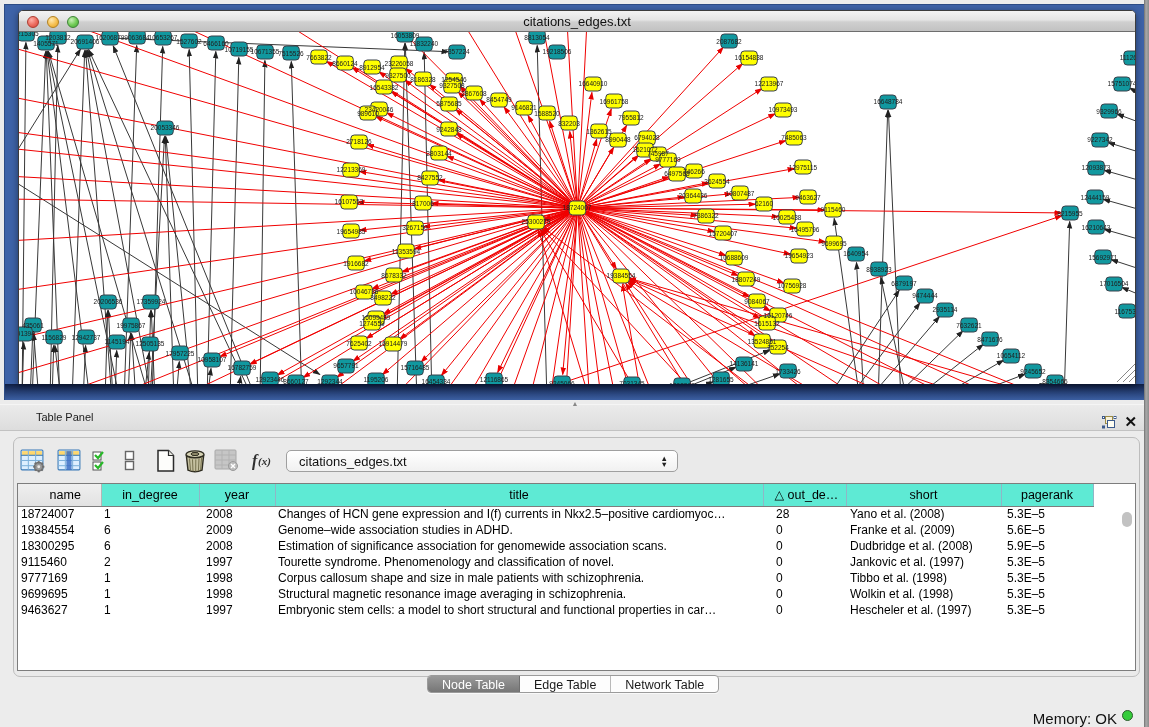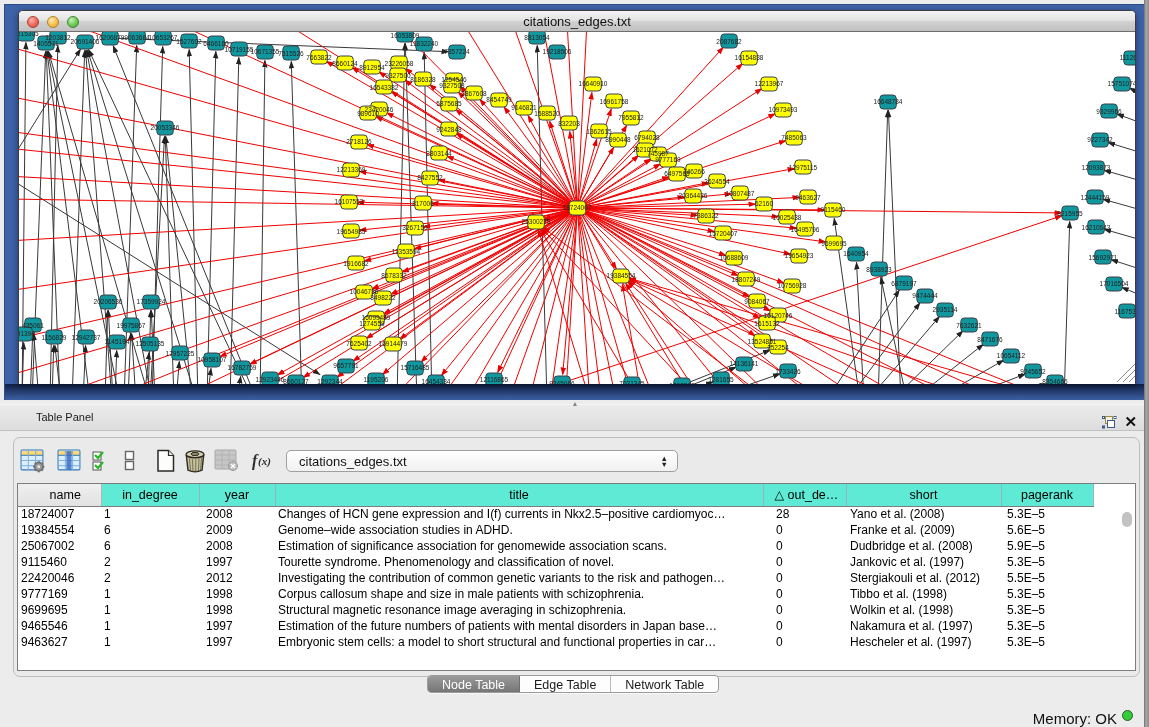--- a/index.html
+++ b/index.html
@@ -725,71 +725,53 @@
 <tr>
             <td>19384554</td>
             <td>6</td>
             <td style="padding-left:7px">2009</td>
             <td>Genome–wide association studies in ADHD.</td>
             <td style="padding-left:13px">0</td>
             <td style="padding-left:4px">Franke et al. (2009)</td>
             <td style="padding-left:6px">5.6E–5</td>
           </tr>
 <tr>
-            <td>25067002</td>
+            <td>18300295</td>
             <td>6</td>
             <td style="padding-left:7px">2008</td>
             <td>Estimation of significance association for genomewide association scans.</td>
             <td style="padding-left:13px">0</td>
             <td style="padding-left:4px">Dudbridge et al. (2008)</td>
             <td style="padding-left:6px">5.9E–5</td>
           </tr>
 <tr>
             <td>9115460</td>
             <td>2</td>
             <td style="padding-left:7px">1997</td>
             <td>Tourette syndrome. Phenomenology and classification of novel.</td>
             <td style="padding-left:13px">0</td>
             <td style="padding-left:4px">Jankovic et al. (1997)</td>
             <td style="padding-left:6px">5.3E–5</td>
           </tr>
 <tr>
-            <td>22420046</td>
-            <td>2</td>
-            <td style="padding-left:7px">2012</td>
-            <td>Investigating the contribution of common genetic variants to the risk and pathogen…</td>
-            <td style="padding-left:13px">0</td>
-            <td style="padding-left:4px">Stergiakouli et al. (2012)</td>
-            <td style="padding-left:6px">5.5E–5</td>
-          </tr>
-<tr>
             <td>9777169</td>
             <td>1</td>
             <td style="padding-left:7px">1998</td>
             <td>Corpus callosum shape and size in male patients with schizophrenia.</td>
             <td style="padding-left:13px">0</td>
             <td style="padding-left:4px">Tibbo et al. (1998)</td>
             <td style="padding-left:6px">5.3E–5</td>
           </tr>
 <tr>
             <td>9699695</td>
             <td>1</td>
             <td style="padding-left:7px">1998</td>
             <td>Structural magnetic resonance image averaging in schizophrenia.</td>
             <td style="padding-left:13px">0</td>
             <td style="padding-left:4px">Wolkin et al. (1998)</td>
-            <td style="padding-left:6px">5.3E–5</td>
-          </tr>
-<tr>
-            <td>9465546</td>
-            <td>1</td>
-            <td style="padding-left:7px">1997</td>
-            <td>Estimation of the future numbers of patients with mental disorders in Japan base…</td>
-            <td style="padding-left:13px">0</td>
-            <td style="padding-left:4px">Nakamura et al. (1997)</td>
             <td style="padding-left:6px">5.3E–5</td>
           </tr>
 <tr>
             <td>9463627</td>
             <td>1</td>
             <td style="padding-left:7px">1997</td>
             <td>Embryonic stem cells: a model to short structural and functional properties in car…</td>
             <td style="padding-left:13px">0</td>
             <td style="padding-left:4px">Hescheler et al. (1997)</td>
             <td style="padding-left:6px">5.3E–5</td>

